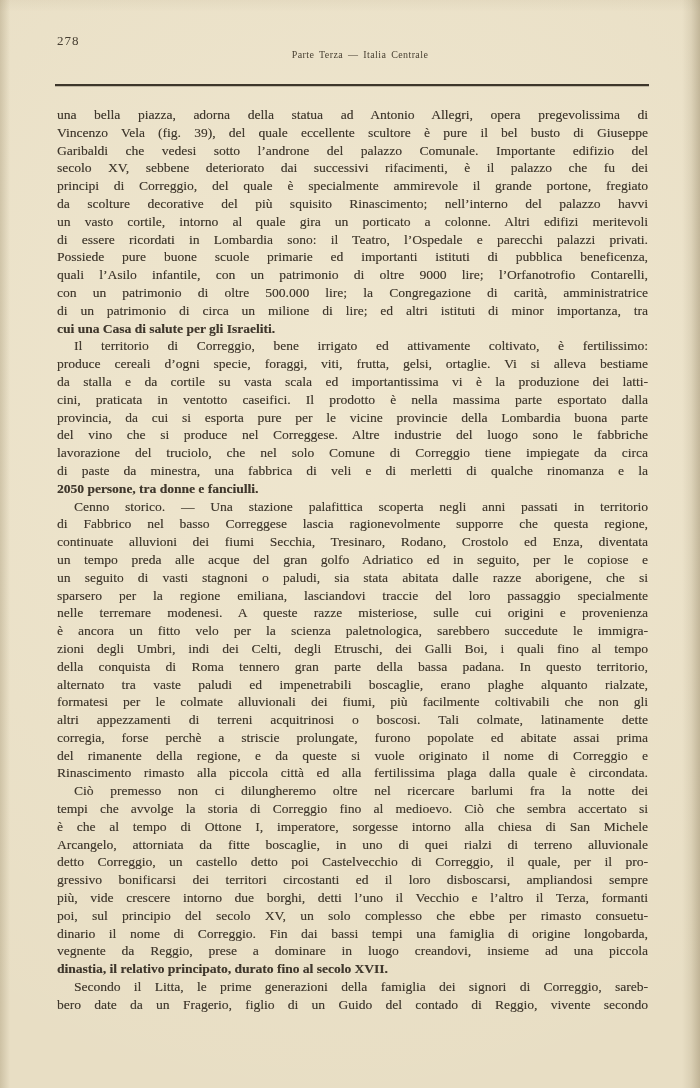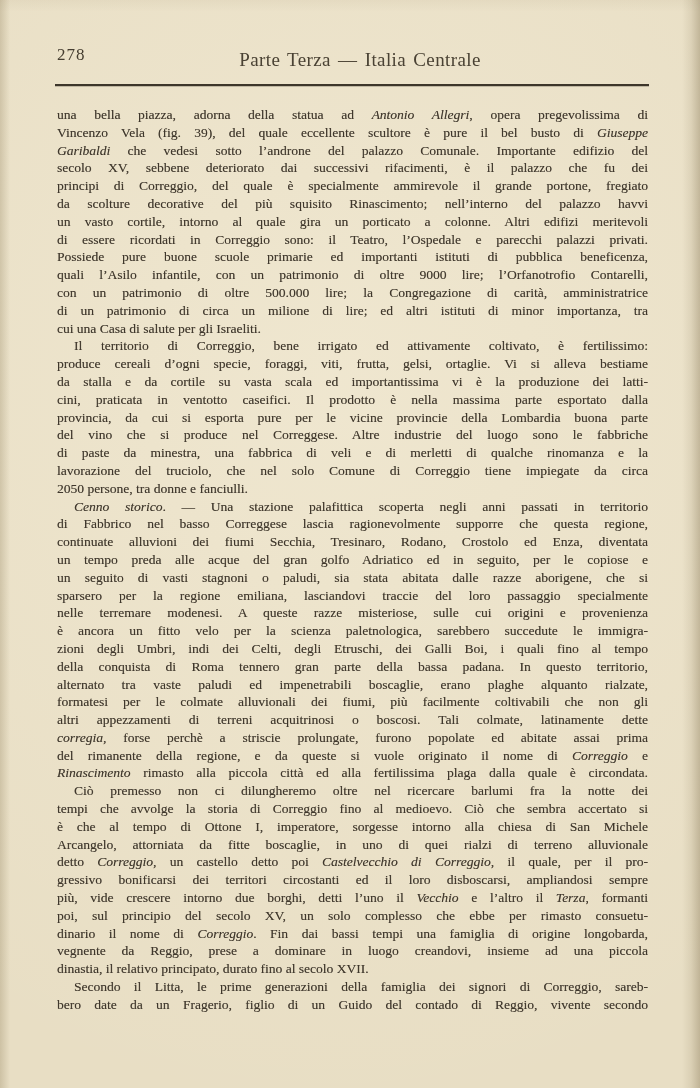--- a/index.html
+++ b/index.html
@@ -12,32 +12,32 @@
       linear-gradient(to right, rgba(110,92,52,0.22) 0px, rgba(110,92,52,0) 10px),
       linear-gradient(to left, rgba(100,82,45,0.30) 0px, rgba(100,82,45,0.10) 9px, rgba(100,82,45,0) 18px),
       linear-gradient(to bottom, rgba(115,95,55,0.06) 0px, rgba(115,95,55,0) 12px),
       radial-gradient(ellipse 130% 90% at 48% 35%, rgba(252,246,228,0.35), rgba(0,0,0,0) 75%);
     overflow: hidden;
     font-family: "Liberation Serif", "DejaVu Serif", serif;
   }
   .pagenum {
     position: absolute;
     left: 57px;
-    top: 45px;
-    font-size: 17px;
+    top: 33px;
+    font-size: 13px;
     letter-spacing: 1px;
     color: #453d30;
   }
   .running-title {
     position: absolute;
     left: 0;
     right: 0;
     top: 49px;
     text-align: center;
-    font-size: 19px;
+    font-size: 10px;
     letter-spacing: 0.4px;
     word-spacing: 2px;
     color: #4a4234;
     margin-left: 20px;
   }
   .rule {
     position: absolute;
     left: 55px;
     top: 84px;
     width: 594px;
@@ -56,57 +56,57 @@
     text-shadow: 0.2px 0.2px 0.3px rgba(63,55,44,0.45);
   }
   .paragraph { margin: 0; }
   .indent .line:first-child { text-indent: 17px; }
   .line {
     height: 17.8px;
     overflow: hidden;
     text-align: justify;
     text-align-last: justify;
   }
-  .line.last { text-align-last: left; }
-  .it { font-style: italic; }
+  .line.last { text-align-last: left; font-weight: bold; }
+  .it { }
 </style>
 </head>
 <body>
 
 <div class="page">
   <div>
     <span class="pagenum">278</span>
     <span class="running-title">Parte Terza — Italia Centrale</span>
   </div>
   <div class="rule"></div>
   <div class="text-block">
       <div class="paragraph">
         <div class="line"><span>una bella piazza, adorna della statua ad </span><span class="it">Antonio Allegri</span><span>, opera pregevolissima di</span></div>
         <div class="line"><span>Vincenzo Vela (fig. 39), del quale eccellente scultore è pure il bel busto di </span><span class="it">Giuseppe</span></div>
         <div class="line"><span class="it">Garibaldi</span><span> che vedesi sotto l’androne del palazzo Comunale. Importante edifizio del</span></div>
         <div class="line"><span>secolo XV, sebbene deteriorato dai successivi rifacimenti, è il palazzo che fu dei</span></div>
         <div class="line"><span>principi di Correggio, del quale è specialmente ammirevole il grande portone, fregiato</span></div>
         <div class="line"><span>da scolture decorative del più squisito Rinascimento; nell’interno del palazzo havvi</span></div>
         <div class="line"><span>un vasto cortile, intorno al quale gira un porticato a colonne. Altri edifizi meritevoli</span></div>
-        <div class="line"><span>di essere ricordati in Correggio sono: il Teatro, l’Ospedale e parecchi palazzi privati.</span></div>
+        <div class="line"><span>di essere ricordati in Lombardia sono: il Teatro, l’Ospedale e parecchi palazzi privati.</span></div>
         <div class="line"><span>Possiede pure buone scuole primarie ed importanti istituti di pubblica beneficenza,</span></div>
         <div class="line"><span>quali l’Asilo infantile, con un patrimonio di oltre 9000 lire; l’Orfanotrofio Contarelli,</span></div>
         <div class="line"><span>con un patrimonio di oltre 500.000 lire; la Congregazione di carità, amministratrice</span></div>
         <div class="line"><span>di un patrimonio di circa un milione di lire; ed altri istituti di minor importanza, tra</span></div>
         <div class="line last"><span>cui una Casa di salute per gli Israeliti.</span></div>
       </div>
       <div class="paragraph indent">
         <div class="line"><span>Il territorio di Correggio, bene irrigato ed attivamente coltivato, è fertilissimo:</span></div>
         <div class="line"><span>produce cereali d’ogni specie, foraggi, viti, frutta, gelsi, ortaglie. Vi si alleva bestiame</span></div>
         <div class="line"><span>da stalla e da cortile su vasta scala ed importantissima vi è la produzione dei latti-</span></div>
         <div class="line"><span>cini, praticata in ventotto caseifici. Il prodotto è nella massima parte esportato dalla</span></div>
         <div class="line"><span>provincia, da cui si esporta pure per le vicine provincie della Lombardia buona parte</span></div>
         <div class="line"><span>del vino che si produce nel Correggese. Altre industrie del luogo sono le fabbriche</span></div>
+        <div class="line"><span>lavorazione del truciolo, che nel solo Comune di Correggio tiene impiegate da circa</span></div>
         <div class="line"><span>di paste da minestra, una fabbrica di veli e di merletti di qualche rinomanza e la</span></div>
-        <div class="line"><span>lavorazione del truciolo, che nel solo Comune di Correggio tiene impiegate da circa</span></div>
         <div class="line last"><span>2050 persone, tra donne e fanciulli.</span></div>
       </div>
       <div class="paragraph indent">
         <div class="line"><span class="it">Cenno storico</span><span>. — Una stazione palafittica scoperta negli anni passati in territorio</span></div>
         <div class="line"><span>di Fabbrico nel basso Correggese lascia ragionevolmente supporre che questa regione,</span></div>
         <div class="line"><span>continuate alluvioni dei fiumi Secchia, Tresinaro, Rodano, Crostolo ed Enza, diventata</span></div>
         <div class="line"><span>un tempo preda alle acque del gran golfo Adriatico ed in seguito, per le copiose e</span></div>
         <div class="line"><span>un seguito di vasti stagnoni o paludi, sia stata abitata dalle razze aborigene, che si</span></div>
         <div class="line"><span>sparsero per la regione emiliana, lasciandovi traccie del loro passaggio specialmente</span></div>
         <div class="line"><span>nelle terremare modenesi. A queste razze misteriose, sulle cui origini e provenienza</span></div>

